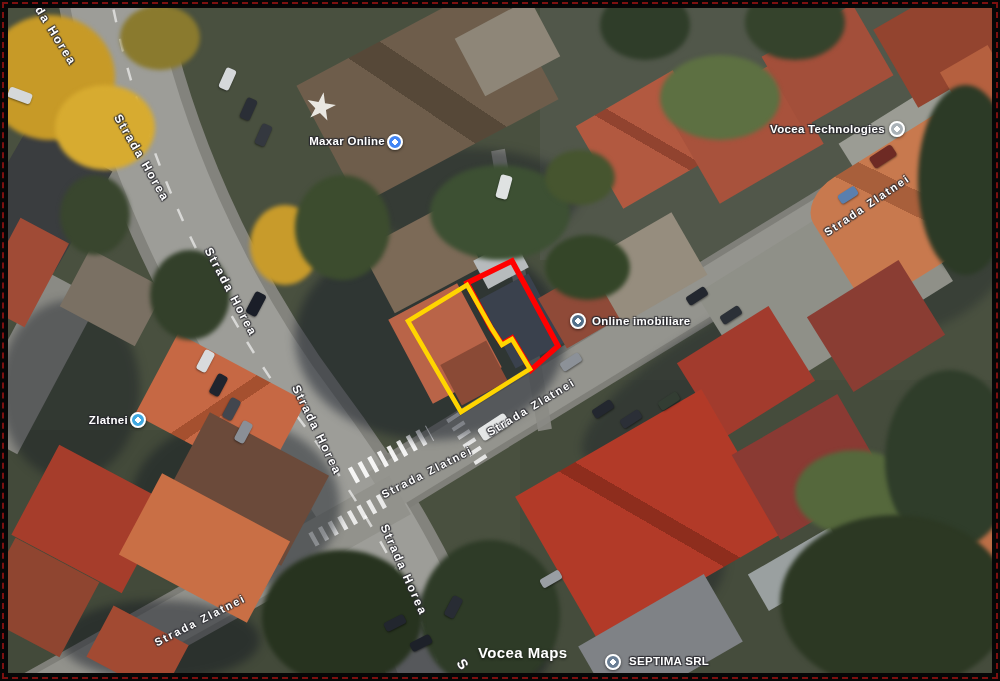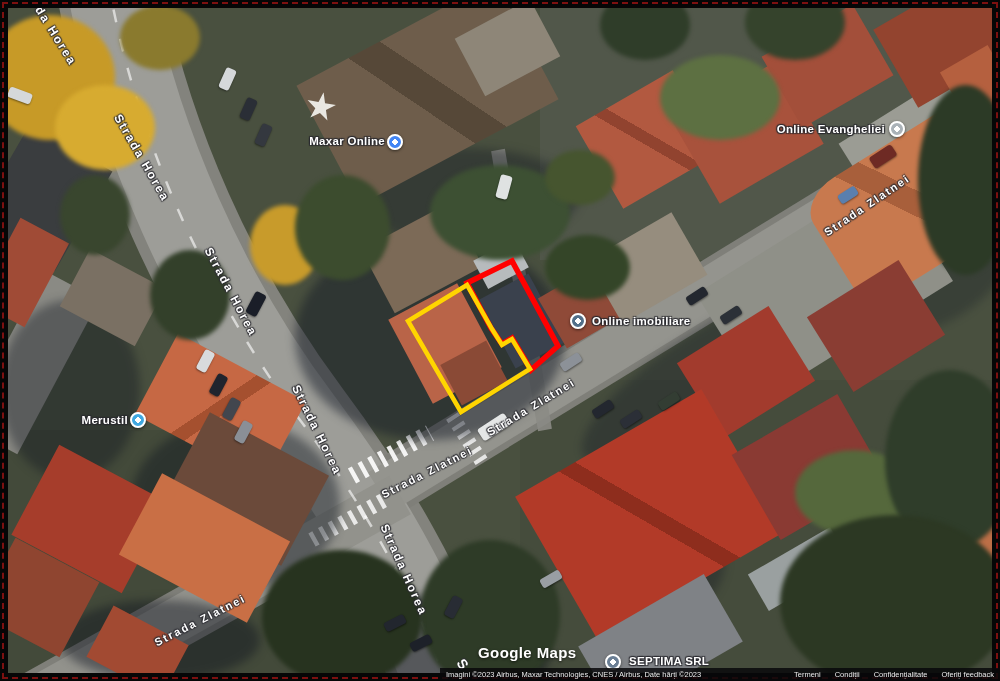--- a/index.html
+++ b/index.html
@@ -174,34 +174,26 @@
   <div class="lbl-street" style="left:200px;top:620px;--r:-27deg;font-size:11px;">Strada Zlatnei</div>
   <div class="s-partial" style="left:458px;top:656px;">S</div>
 
   <div class="pm" style="left:395px;top:142px;--c:#4285f4;"></div>
   <div class="lbl-poi" style="left:385px;top:141px;transform:translate(-100%,-50%);">Maxar Online</div>
 
   <div class="pm" style="left:578px;top:321px;--c:#52708a;"></div>
   <div class="lbl-poi" style="left:592px;top:321px;transform:translate(0,-50%);">Online imobiliare</div>
 
   <div class="pm" style="left:138px;top:420px;--c:#41a8e0;"></div>
-  <div class="lbl-poi" style="left:128px;top:420px;transform:translate(-100%,-50%);">Merustil</div>
+  <div class="lbl-poi" style="left:128px;top:420px;transform:translate(-100%,-50%);">Zlatnei</div>
 
   <div class="pm" style="left:897px;top:129px;--c:#aab2b8;"></div>
-  <div class="lbl-poi" style="left:885px;top:129px;transform:translate(-100%,-50%);">Online Evangheliei</div>
+  <div class="lbl-poi" style="left:885px;top:129px;transform:translate(-100%,-50%);">Vocea Technologies</div>
 
   <div class="pm" style="left:613px;top:662px;--c:#6b7f95;"></div>
   <div class="lbl-poi" style="left:629px;top:661px;transform:translate(0,-50%);">SEPTIMA SRL</div>
 
-  <div class="watermark" style="left:478px;top:644px;">Google Maps</div>
+  <div class="watermark" style="left:478px;top:644px;">Vocea Maps</div>
 
-  <div class="attrib">
-    <span>Imagini ©2023 Airbus, Maxar Technologies, CNES / Airbus, Date hărți ©2023</span>
-    <span class="sp"></span>
-    <a href="#">Termeni</a>
-    <a href="#">Condiții</a>
-    <a href="#">Confidențialitate</a>
-    <a href="#">Oferiți feedback</a>
-  </div>
 
   <div class="frame-border"></div>
   <div class="frame-dash"></div>
 </div>
 
 </body></html>

